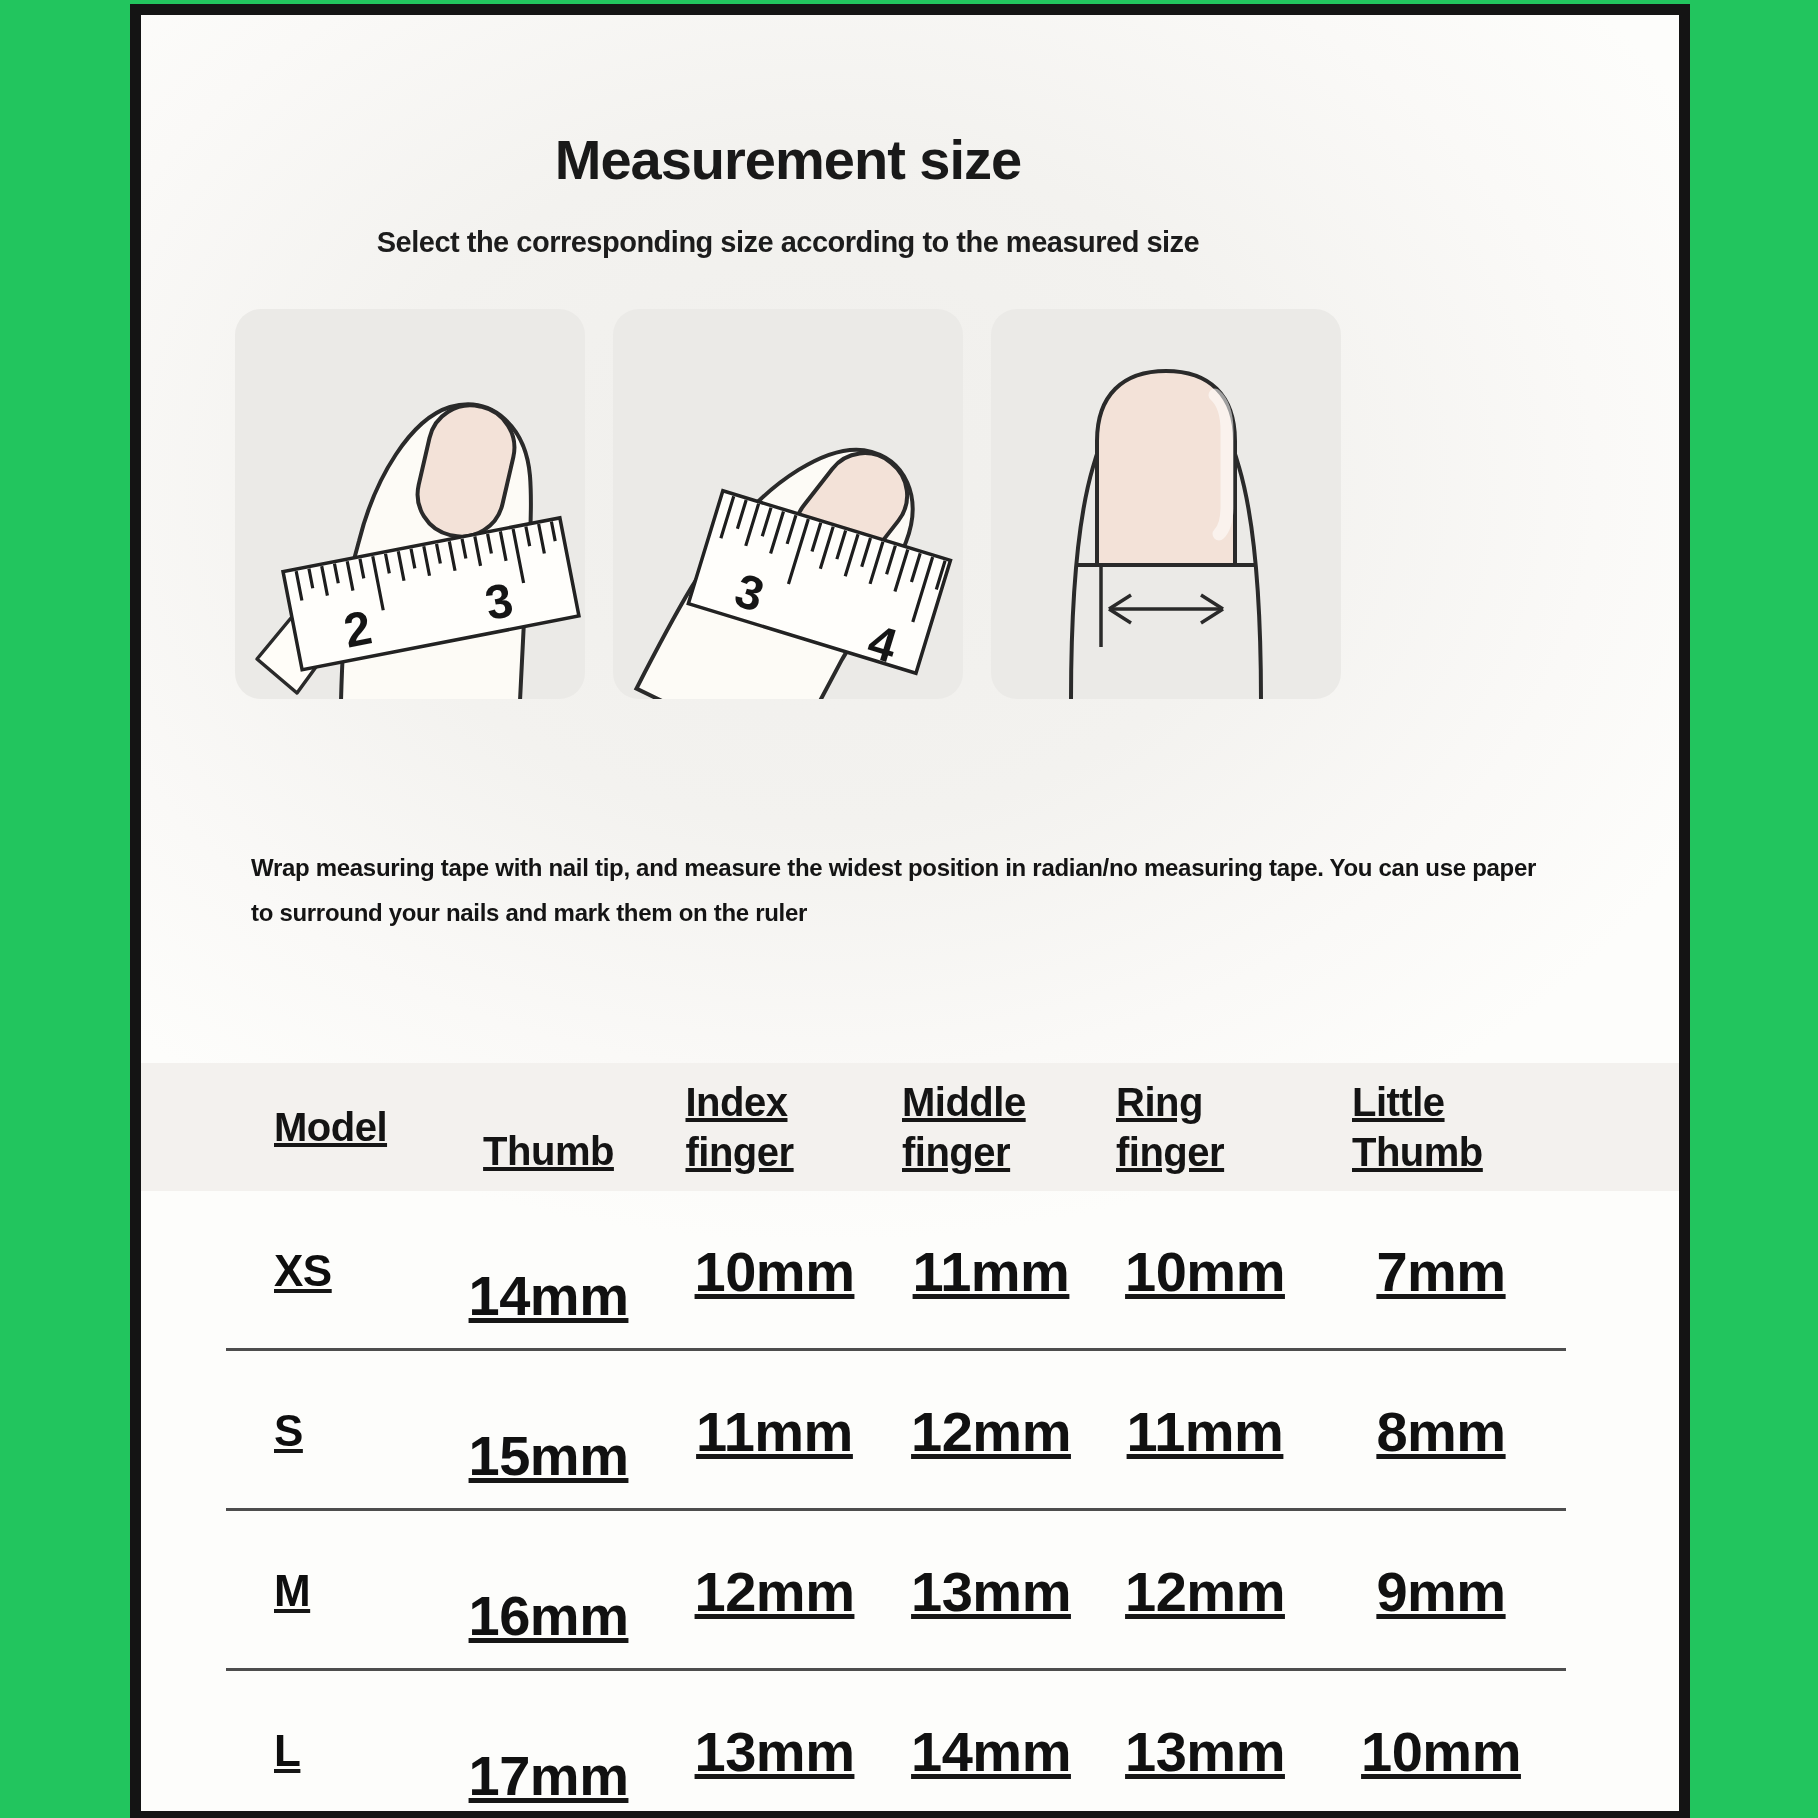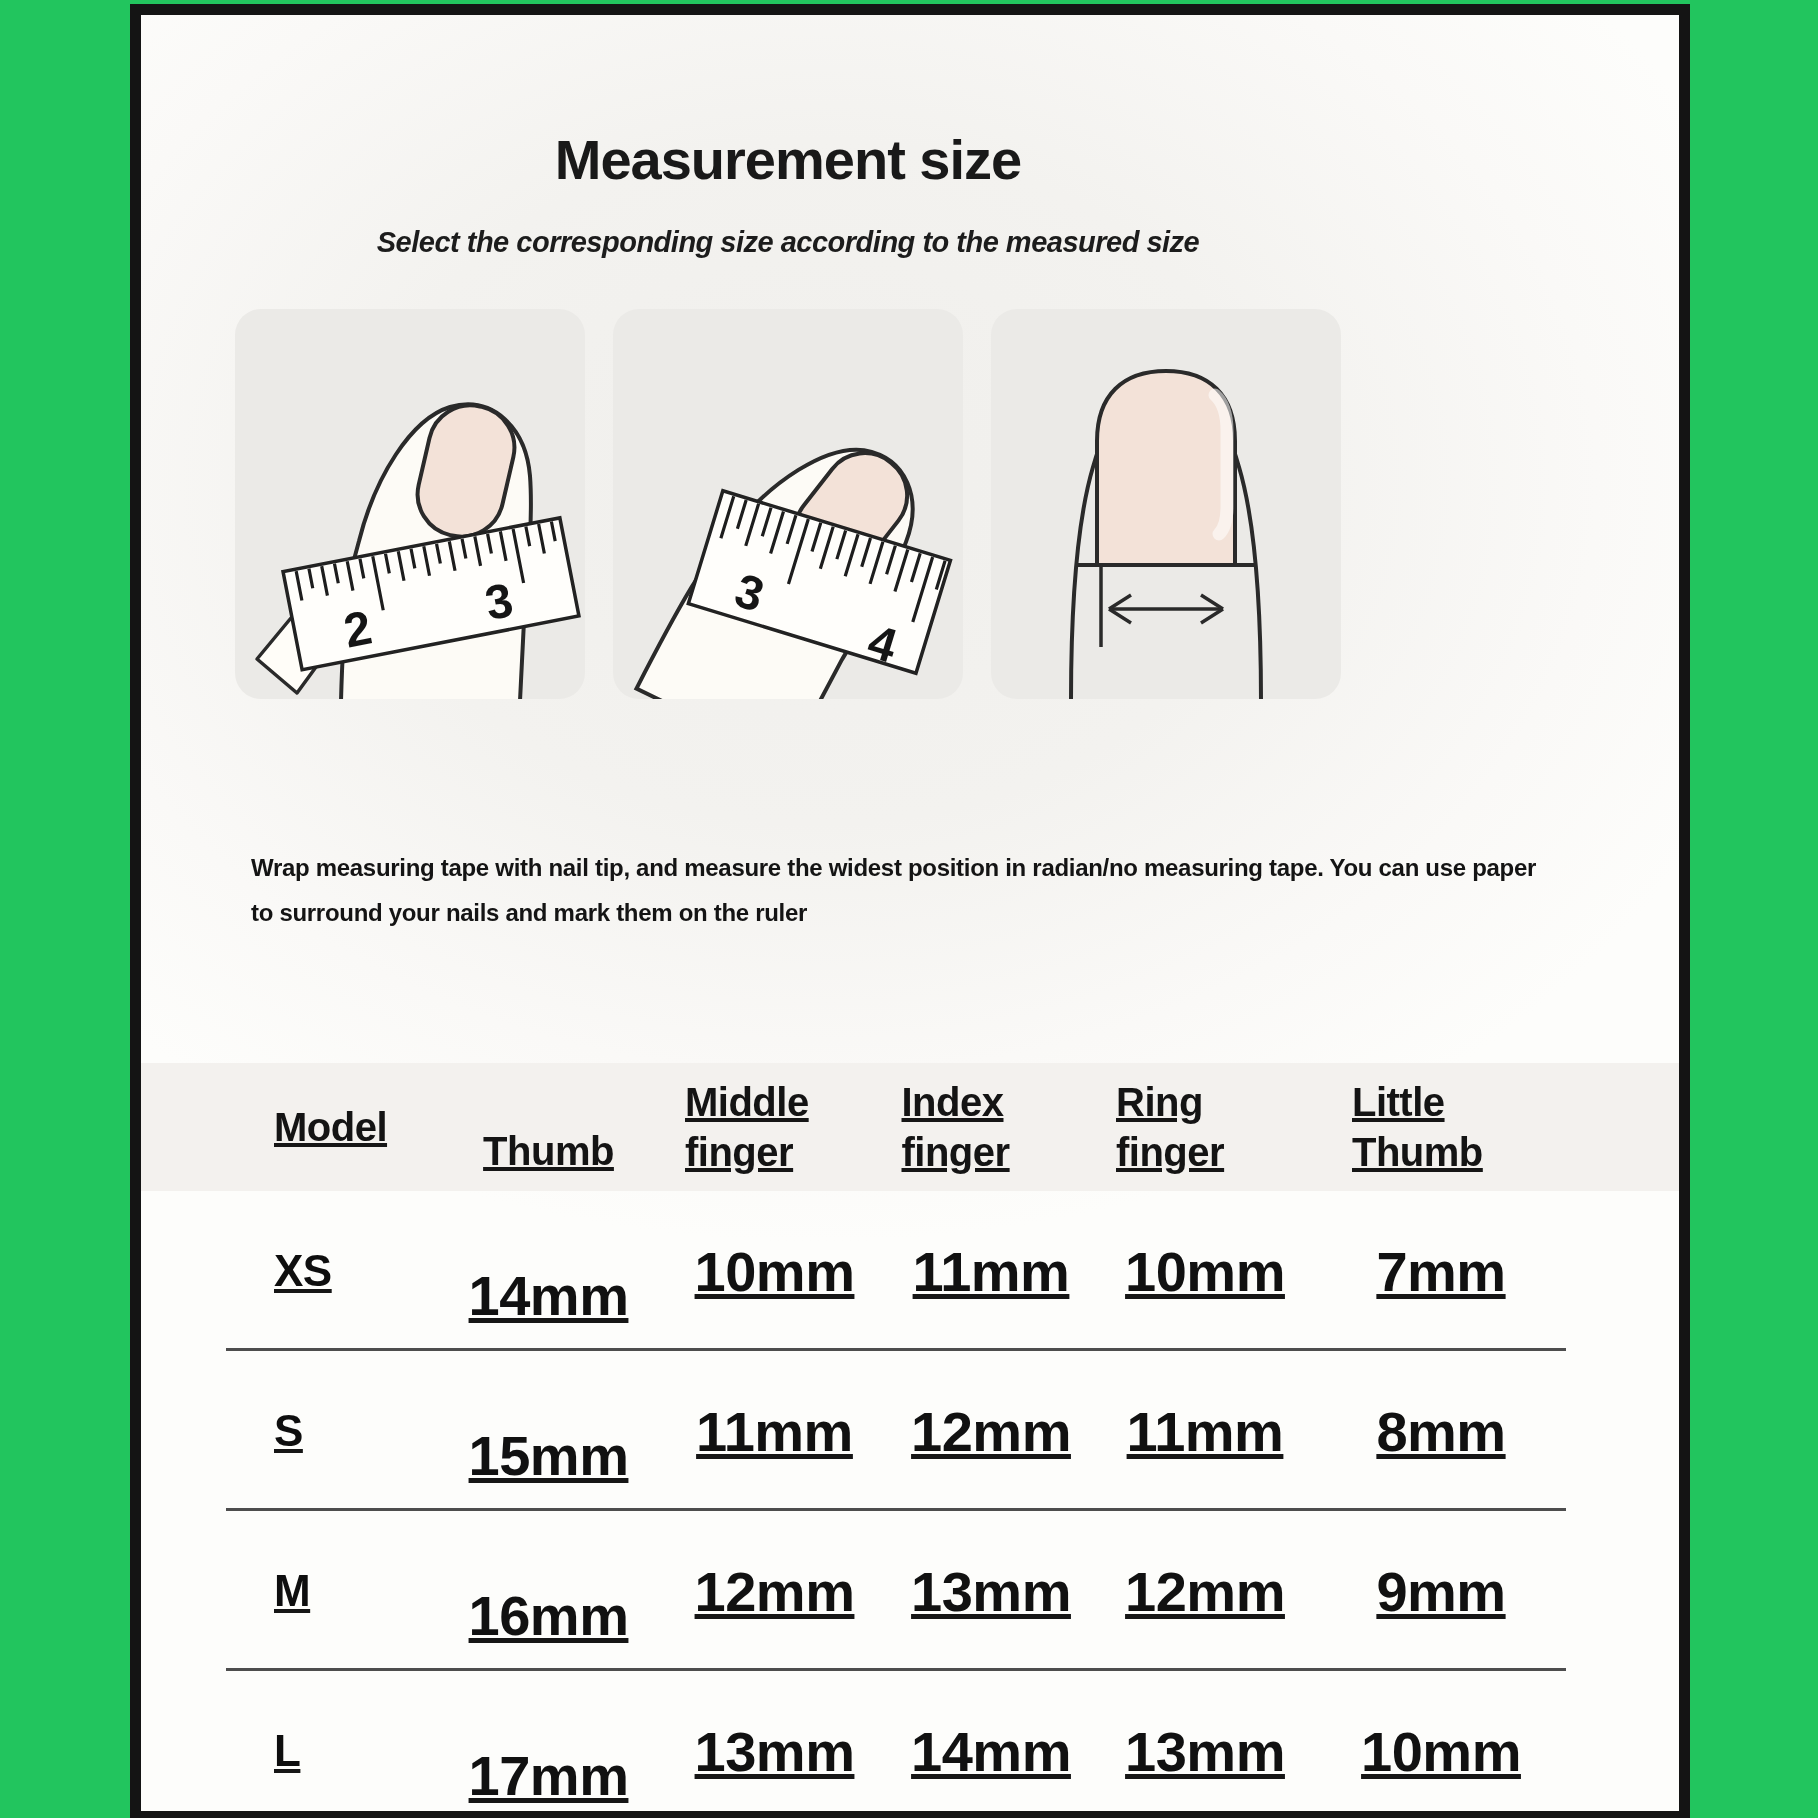--- a/index.html
+++ b/index.html
@@ -4,21 +4,21 @@
 <style>
   html,body{margin:0;padding:0;background:#ffffff;width:1818px;height:1818px;overflow:hidden;
     font-family:"Liberation Sans","DejaVu Sans",sans-serif;color:#161616;}
   .stage{position:relative;width:1818px;height:1818px;background:#22c55e;}
   .frame{position:absolute;left:130px;top:4px;width:1538px;height:1796px;
     border:11px solid #141414;
     background:radial-gradient(1000px 760px at 44% 26%, #f0efec 0%, #f3f2ef 45%, #faf9f7 78%, #fdfdfb 100%);
     overflow:hidden;}
   .top-wrap{position:absolute;left:0;top:0;width:1294px;text-align:center;}
   .title{margin-top:112px;font-size:56px;font-weight:700;letter-spacing:-1px;color:#191919;}
-  .subtitle{margin-top:34px;font-size:29px;font-weight:700;letter-spacing:-0.5px;color:#1c1c1c;font-style:italic;}
+  .subtitle{margin-top:34px;font-size:29px;font-weight:700;letter-spacing:-0.5px;color:#1c1c1c;}
   .cards{margin-top:50px;display:flex;justify-content:center;gap:28px;}
   .card{width:350px;height:390px;background:#ebeae7;border-radius:26px;overflow:hidden;flex:0 0 auto;}
   .card svg{display:block;width:350px;height:390px;}
   .instructions{position:absolute;left:110px;top:830px;width:1300px;text-align:left;
     font-size:24px;line-height:45px;font-weight:700;letter-spacing:-0.3px;color:#141414;}
   .header-band{position:absolute;left:0;top:1048px;width:1538px;height:128px;background:#f3f1ee;}
   .size-table{position:absolute;left:90px;top:1048px;width:1340px;}
   .tr{display:flex;align-items:center;position:relative;text-decoration:underline;}
   .tr.head{height:128px;}
   .tr.data{height:160px;}
@@ -94,25 +94,25 @@
     <div class="header-band"></div>
 
     <div class="size-table">
       <div class="tr head">
         <div class="th c1">
             <span class="wrapcell">Model</span>
           </div>
         <div class="th c2">
             <span class="wrapcell">Thumb</span>
           </div>
+        <div class="th c3">
+            <span class="wrapcell">Index finger</span>
+          </div>
         <div class="th c4">
             <span class="wrapcell">Middle finger</span>
-          </div>
-        <div class="th c3">
-            <span class="wrapcell">Index finger</span>
           </div>
         <div class="th c5">
             <span class="wrapcell">Ring finger</span>
           </div>
         <div class="th c6">
             <span class="wrapcell">Little Thumb</span>
           </div>
       </div>
 
       <div class="tr data ruled">

